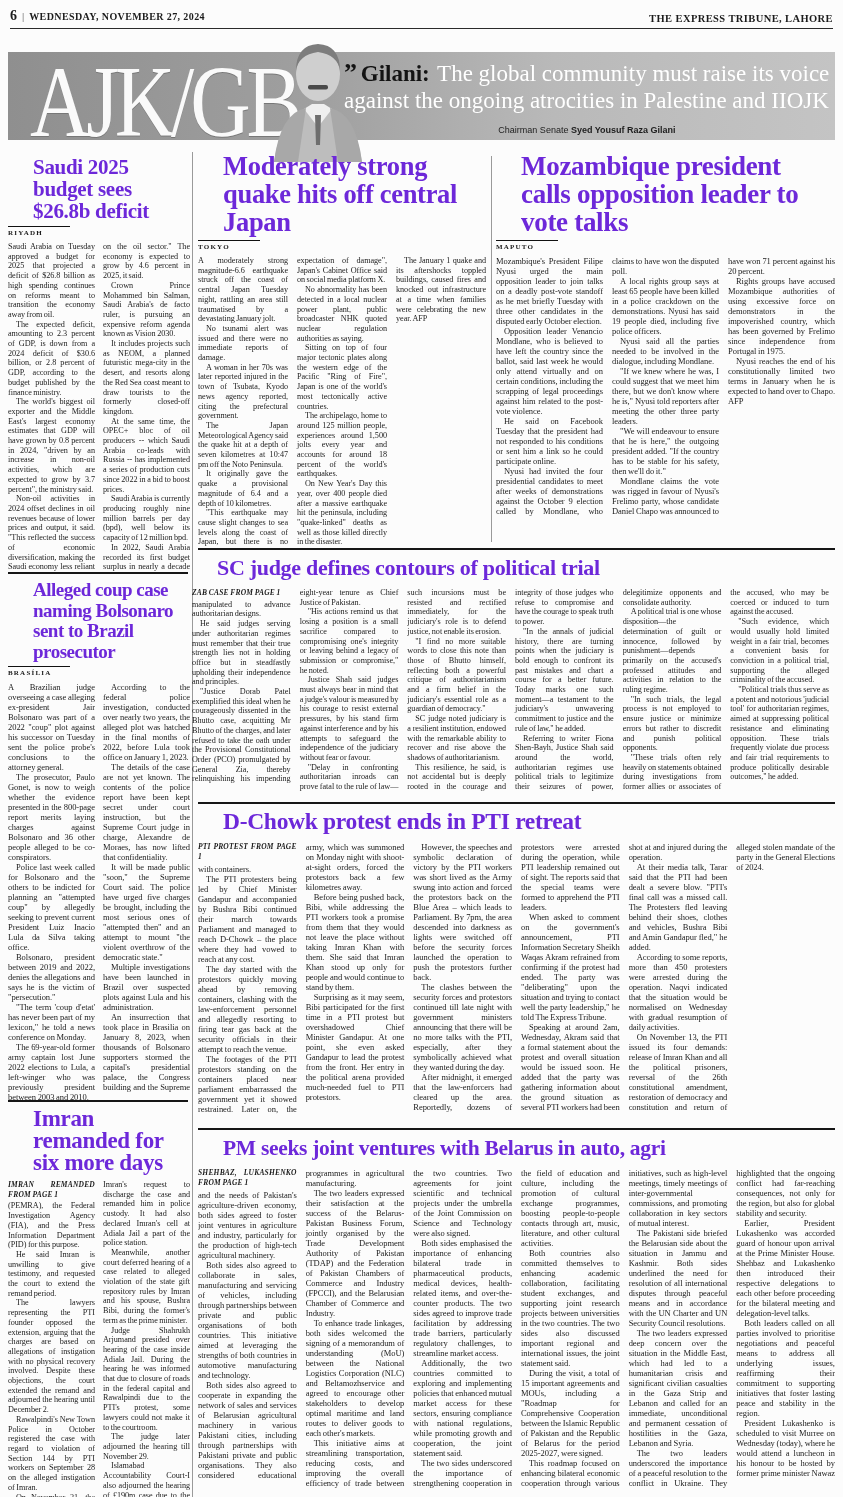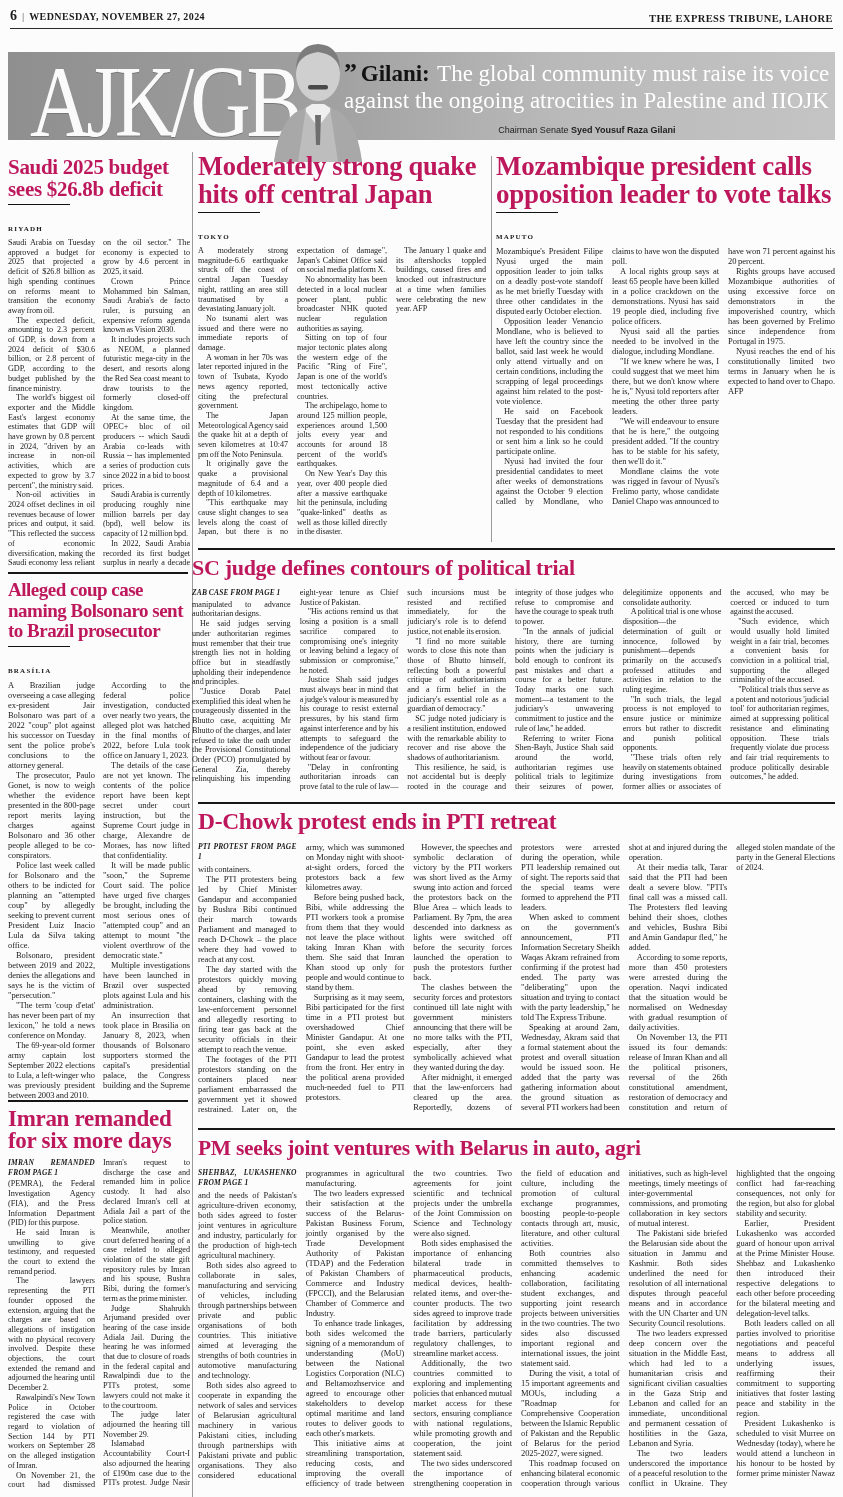--- a/index.html
+++ b/index.html
@@ -33,32 +33,32 @@
   .qbyline { position:absolute; left:336px; bottom:5px; width:486px; text-align:center;
              font-family:"Liberation Sans",sans-serif; font-size:9px; color:#1e1e1e; }
   .qbyline .nm { font-weight:700; }
 
   
   .rh { position:absolute; height:2px; background:#161616; }
   .rv { position:absolute; width:1px; background:#9a9a9a; }
 
   
   .art { position:absolute; }
-  .hl { font-weight:700; color:#be185d; letter-spacing:-.3px; }
+  .hl { font-weight:700; color:#6d28d9; letter-spacing:-.3px;margin-left:25px; }
   .hl-saudi { font-size:21px;  line-height:22px; }
   .hl-jpn   { font-size:26.5px; line-height:28px; }
   .hl-moz   { font-size:27px;  line-height:28px; }
   .hl-bol   { font-size:19px;  line-height:20.5px; letter-spacing:-.5px; }
   .hl-sc    { font-size:22px;  line-height:24px; }
   .hl-dck   { font-size:23.5px; line-height:26px; }
   .hl-imr   { font-size:23px;  line-height:22px; }
   .hl-pm    { font-size:21.5px; line-height:24px; }
 
   .dateline { width:62px; border-top:1.5px solid #111; margin:4px 0 5px;
-              padding-top:20px; font-size:7px; font-weight:700; letter-spacing:1.2px; }
+              padding-top:2px; font-size:7px; font-weight:700; letter-spacing:1.2px; }
   .cont { font-size:7.5px; font-weight:700; font-style:italic; letter-spacing:.2px;
           margin-bottom:2px; }
 
   .body { text-align:justify; color:#1c1c1c; overflow:hidden; }
   .body p { margin:0; }
   .body p + p { text-indent:8px; }
   .b-sm { font-size:8.2px; line-height:9.7px; letter-spacing:-.05px; word-spacing:-.5px; }
   .b-md { font-size:8.5px; line-height:10px;  letter-spacing:-.05px; word-spacing:-.4px; }
   .cols2 { column-count:2; column-gap:8px; column-fill:auto; }
   .cols3 { column-count:3; column-gap:9px; column-fill:auto; }
@@ -174,24 +174,24 @@
 
   <section class="art" id="art-bol">
     <h2 class="hl hl-bol">Alleged coup case naming Bolsonaro sent to Brazil prosecutor</h2>
     <div class="dateline">BRASÍLIA</div>
     <div class="body b-md cols2" style="height:428px;">
         <p>A Brazilian judge overseeing a case alleging ex-president Jair Bolsonaro was part of a 2022 "coup" plot against his successor on Tuesday sent the police probe's conclusions to the attorney general.</p>
         <p>The prosecutor, Paulo Gonet, is now to weigh whether the evidence presented in the 800-page report merits laying charges against Bolsonaro and 36 other people alleged to be co-conspirators.</p>
         <p>Police last week called for Bolsonaro and the others to be indicted for planning an "attempted coup" by allegedly seeking to prevent current President Luiz Inacio Lula da Silva taking office.</p>
         <p>Bolsonaro, president between 2019 and 2022, denies the allegations and says he is the victim of "persecution."</p>
         <p>"The term 'coup d'etat' has never been part of my lexicon," he told a news conference on Monday.</p>
-        <p>The 69-year-old former army captain lost September 2022 elections to Lula, a left-winger who was previously president between 2003 and 2010.</p>
+        <p>The 69-year-old former army captain lost June 2022 elections to Lula, a left-winger who was previously president between 2003 and 2010.</p>
         <p>According to the federal police investigation, conducted over nearly two years, the alleged plot was hatched in the final months of 2022, before Lula took office on January 1, 2023.</p>
         <p>The details of the case are not yet known. The contents of the police report have been kept secret under court instruction, but the Supreme Court judge in charge, Alexandre de Moraes, has now lifted that confidentiality.</p>
-        <p>It will be made public "soon," the Supreme Court said. The police have urged five charges be brought, including the most serious ones of "attempted coup" and an attempt to mount "the violent overthrow of the democratic state."</p>
+        <p>It will be made public "soon," the Supreme Court said. The police have urged five charges be brought, including the most serious ones of "attempted then" and an attempt to mount "the violent overthrow of the democratic state."</p>
         <p>Multiple investigations have been launched in Brazil over suspected plots against Lula and his administration.</p>
         <p>An insurrection that took place in Brasilia on January 8, 2023, when thousands of Bolsonaro supporters stormed the capital's presidential palace, the Congress building and the Supreme Court, was the most dramatic example.</p>
       </div>
   </section>
 
   <section class="art" id="art-sc">
     <h2 class="hl hl-sc" style="margin-bottom:8px;">SC judge defines contours of political trial</h2>
     <div class="body b-sm cols6" style="height:206px;">
       <div class="cont">ZAB CASE FROM PAGE 1</div>
       <div>
@@ -222,21 +222,21 @@
       <div>
           <p>with containers.</p>
           <p>The PTI protesters being led by Chief Minister Gandapur and accompanied by Bushra Bibi continued their march towards Parliament and managed to reach D-Chowk – the place where they had vowed to reach at any cost.</p>
           <p>The day started with the protestors quickly moving ahead by removing containers, clashing with the law-enforcement personnel and allegedly resorting to firing tear gas back at the security officials in their attempt to reach the venue.</p>
           <p>The footages of the PTI protestors standing on the containers placed near parliament embarrassed the government yet it showed restrained. Later on, the army, which was summoned on Monday night with shoot-at-sight orders, forced the protestors back a few kilometres away.</p>
           <p>Before being pushed back, Bibi, while addressing the PTI workers took a promise from them that they would not leave the place without taking Imran Khan with them. She said that Imran Khan stood up only for people and would continue to stand by them.</p>
           <p>Surprising as it may seem, Bibi participated for the first time in a PTI protest but overshadowed Chief Minister Gandapur. At one point, she even asked Gandapur to lead the protest from the front. Her entry in the political arena provided much-needed fuel to PTI protestors.</p>
           <p>However, the speeches and symbolic declaration of victory by the PTI workers was short lived as the Army swung into action and forced the protestors back on the Blue Area – which leads to Parliament. By 7pm, the area descended into darkness as lights were switched off before the security forces launched the operation to push the protestors further back.</p>
           <p>The clashes between the security forces and protestors continued till late night with government ministers announcing that there will be no more talks with the PTI, especially, after they symbolically achieved what they wanted during the day.</p>
           <p>After midnight, it emerged that the law-enforcers had cleared up the area. Reportedly, dozens of protestors were arrested during the operation, while PTI leadership remained out of sight. The reports said that the special teams were formed to apprehend the PTI leaders.</p>
-          <p>When asked to comment on the government's announcement, PTI Information Secretary Sheikh Waqas Akram refrained from confirming if the protest had ended. The party was "deliberating" upon the situation and trying to contact with the party leadership," he told The Express Tribune.</p>
+          <p>When asked to comment on the government's announcement, PTI Information Secretary Sheikh Waqas Akram refrained from confirming if the protest had ended. The party was "deliberating" upon the situation and trying to contact well the party leadership," he told The Express Tribune.</p>
           <p>Speaking at around 2am, Wednesday, Akram said that a formal statement about the protest and overall situation would be issued soon. He added that the party was gathering information about the ground situation as several PTI workers had been shot at and injured during the operation.</p>
           <p>At their media talk, Tarar said that the PTI had been dealt a severe blow. "PTI's final call was a missed call. The Protesters fled leaving behind their shoes, clothes and vehicles, Bushra Bibi and Amin Gandapur fled," he added.</p>
           <p>According to some reports, more than 450 protesters were arrested during the operation. Naqvi indicated that the situation would be normalised on Wednesday with gradual resumption of daily activities.</p>
           <p>On November 13, the PTI issued its four demands: release of Imran Khan and all the political prisoners, reversal of the 26th constitutional amendment, restoration of democracy and constitution and return of alleged stolen mandate of the party in the General Elections of 2024.</p>
         </div>
     </div>
   </section>
 
   <section class="art" id="art-imr">
     <h2 class="hl hl-imr" style="margin-bottom:6px;">Imran remanded for six more days</h2>

